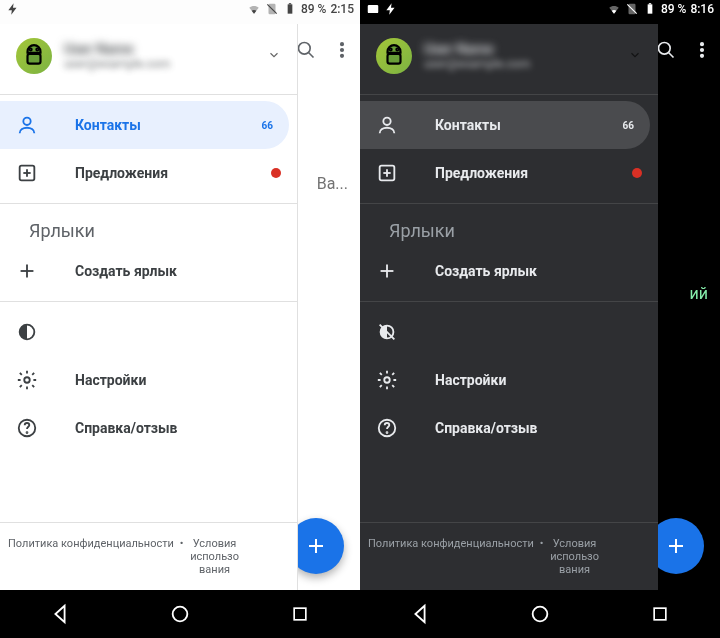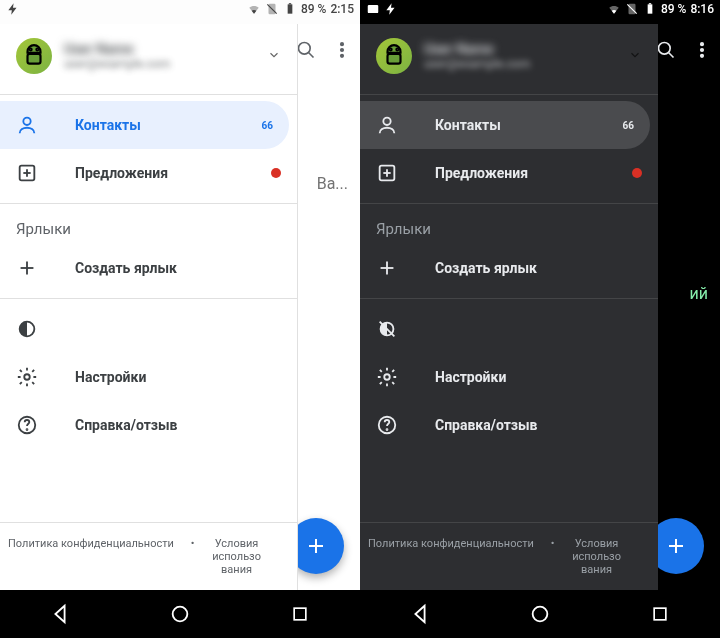--- a/index.html
+++ b/index.html
@@ -51,25 +51,25 @@
   .item.active.light { background: #e8f0fe; color: #1a73e8; border-radius: 0 24px 24px 0; margin-right: 8px; }
   .item.active.light .trail { color: #1a73e8; }
   .item.active.dark { background: #4a4b4e; border-radius: 0 24px 24px 0; margin-right: 8px; }
 
   .dot-red { width: 10px; height: 10px; background: #d93025; border-radius: 50%; }
 
   .sep { height: 1px; margin: 6px 0; }
   .phone.light .sep { background: #e0e0e0; }
   .phone.dark .sep { background: #444547; }
 
-  .section-label { font-size: 15px; padding: 10px 16px 6px; }
+  .section-label { font-size: 18px; padding: 10px 29px 6px; }
   .phone.light .section-label { color: #5f6368; }
   .phone.dark .section-label { color: #9aa0a6; }
 
-  .footer { padding: 14px 8px; font-size: 11px; display: flex; align-items: flex-start; gap: 17px; }
+  .footer { padding: 14px 8px; font-size: 11px; display: flex; align-items: flex-start; gap: 6px; }
   .phone.light .footer { color: #5f6368; border-top: 1px solid #e0e0e0; }
   .phone.dark .footer { color: #9aa0a6; border-top: 1px solid #444547; }
   .footer .f1 { flex-shrink: 0; }
   .footer .fdot { flex-shrink: 0; }
   .footer .f2 { text-align: center; max-width: 50px; word-break: break-word; }
 
   .spacer-flex { flex: 1; }
 
   .navbar { position: absolute; bottom: 0; left: 0; right: 0; height: 48px; background: #000; display: flex; align-items: center; justify-content: space-around; }
   .navbar .navbtn { color: #fff; display: flex; align-items: center; justify-content: center; width: 60px; height: 48px; }

